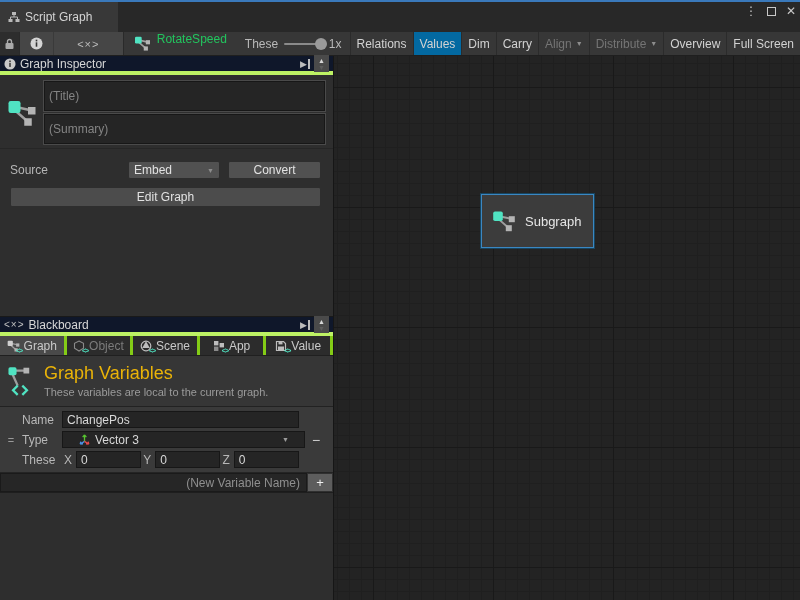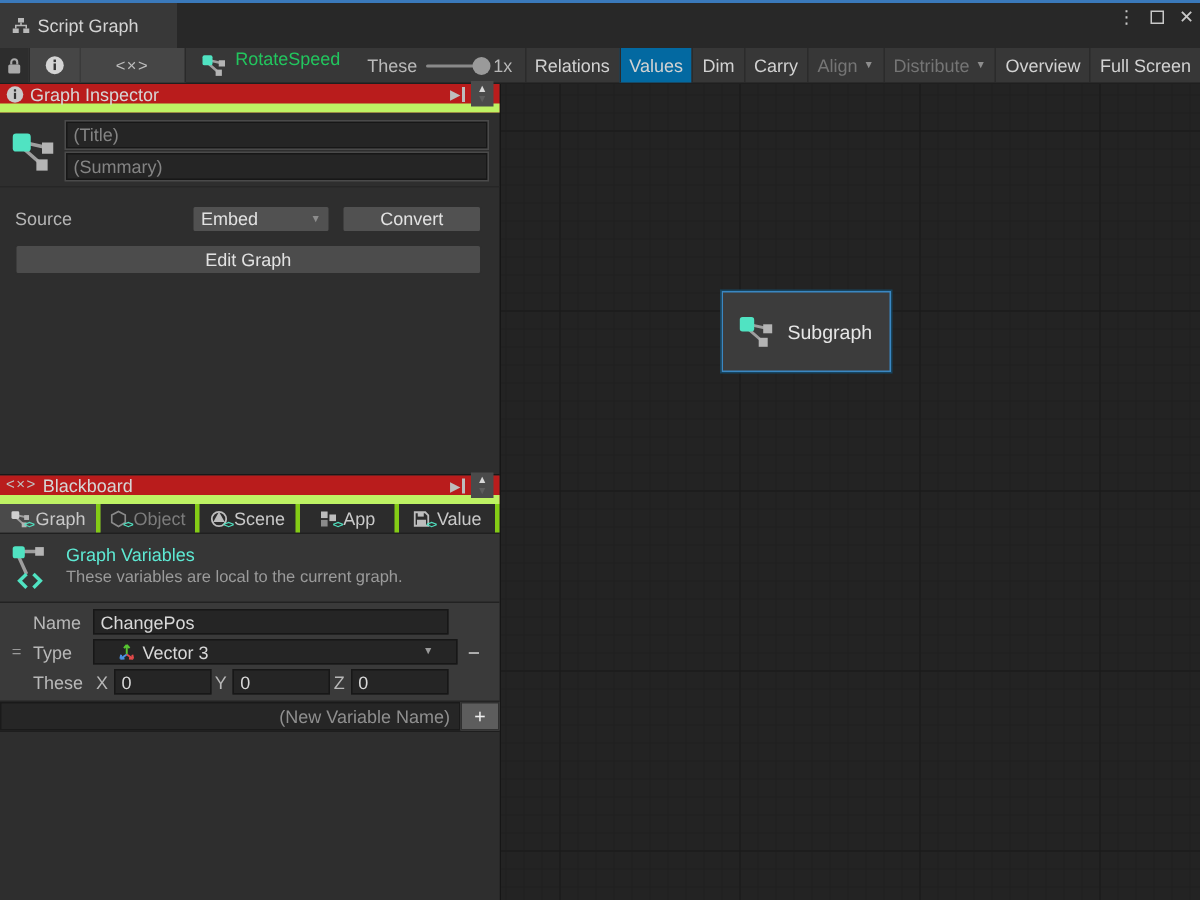--- a/index.html
+++ b/index.html
@@ -29,47 +29,47 @@
   .tb-right { margin-left:auto; display:flex; align-items:stretch; }
   .tb-tbtn { display:flex; align-items:center; padding:0 6px; color:#d2d2d2; border-left:1px solid #2b2b2b; white-space:nowrap; }
   .tb-tbtn.active { background:#0369a1; }
   .tb-tbtn.disabled { color:#757575; }
   .dd-arrow { font-size:7px; margin-left:4px; color:#8d8d8d; }
 
   
   .main { flex:1; display:flex; min-height:0; }
   .left-panel { width:334px; background:#2e2e2e; border-right:1px solid #161616; display:flex; flex-direction:column; }
 
-  .sec-header { height:19px; background:#b91c1c; border-bottom:6px solid #bef264; display:flex; align-items:center; padding:0 4px; gap:4px; color:#d6d6d6;text-align:center; }
+  .sec-header { height:19px; background:#0f172a; border-bottom:4px solid #bef264; display:flex; align-items:center; padding:0 4px; gap:4px; color:#d6d6d6;text-align:center; }
   .sec-header .spacer { flex:1; }
   .dock-icon { display:flex; align-items:center; color:#bdbdbd; font-size:9px; }
   .dock-icon .bar { width:2px; height:10px; background:#bdbdbd; margin-left:1px; }
   .scrollpair { width:15px; height:17px; background:#4a4a4a; display:flex; flex-direction:column; align-items:center; justify-content:center; line-height:7px; font-size:7px; }
   .scrollpair .up { color:#d8d8d8; } .scrollpair .dn { color:#5d5d5d; }
 
   .inspector { height:266px; display:flex; flex-direction:column; }
   .insp-fields { display:flex; gap:6px; padding:6px 4px 4px 6px; border-bottom:1px solid #262626; }
   .insp-fields .fields { flex:1; display:flex; flex-direction:column; gap:3px; padding-right:4px; }
-  .txt-field { height:18px; background:#252525; border:1px solid #171717; outline:1px solid #4a4a4a; color:#c8c8c8; padding:6px 4px; font-size:12px; font-family:"Liberation Sans",sans-serif; width:100%; }
+  .txt-field { height:30px; background:#252525; border:1px solid #171717; outline:1px solid #4a4a4a; color:#c8c8c8; padding:6px 4px; font-size:12px; font-family:"Liberation Sans",sans-serif; width:100%; }
   .txt-field::placeholder { color:#848484; }
   .source-row { display:flex; align-items:center; margin:12px 12px 0 10px; gap:8px; }
   .source-row label { color:#b5b5b5; flex:1; }
   .btn { background:#515151; border:1px solid #2e2e2e; border-radius:2px; color:#e2e2e2; text-align:center; font-size:12px; display:flex; align-items:center; justify-content:center; }
   .dropdown { width:92px; height:18px; justify-content:space-between; padding:0 5px; }
   .convert { width:93px; height:18px; }
   .edit-graph { margin:8px 12px 0 10px; height:20px; background:#4c4c4c; }
 
   .blackboard { height:290px; display:flex; flex-direction:column; border-top:1px solid #191919; }
   .bb-tabs { height:20px; background:#2c2c2c; display:flex; border-bottom:1px solid #202020; }
   .bb-tab { flex:1; display:flex; align-items:center; justify-content:center; gap:4px; color:#c9c9c9; border-right:3px solid #84cc16; position:relative; }
   .bb-tab.active { background:#4a4a4a; }
   .bb-tab.disabled { color:#7c7c7c; }
   .mini-teal { position:absolute; font-size:7px; color:#50e3c2; transform:translate(6px,5px); font-weight:bold; letter-spacing:-1px; }
   .gv-header { padding:7px 8px 8px 6px; display:flex; gap:10px; background:#363636; border-bottom:1px solid #222222; }
-  .gv-title { color:#5eead4; font-size:12px; margin-bottom:2px; }
+  .gv-title { color:#eab308; font-size:18px; margin-bottom:2px; }
   .gv-note { color:#9b9b9b; font-size:11px; }
 
   .var-card { background:#3a3a3a; padding:4px 6px 4px 0; border-bottom:1px solid #242424; }
   .var-row { display:flex; align-items:center; height:17px; margin-bottom:3px; }
   .var-row .gutter { width:22px; text-align:center; color:#9a9a9a; font-size:11px; }
   .var-row .vlabel { width:40px; color:#b8b8b8; }
   .var-input { flex:1; height:17px; background:#252525; border:1px solid #171717; color:#d8d8d8; padding:0 4px; font-size:12px; font-family:"Liberation Sans",sans-serif; min-width:0; }
   .type-dd { flex:1; height:17px; background:#252525; border:1px solid #171717; display:flex; align-items:center; gap:4px; padding:0 15px; color:#d8d8d8; }
   .type-dd .dd-arrow { margin-left:auto; color:#9b9b9b; }
   .minus-btn { width:22px; text-align:center; color:#cfcfcf; font-size:14px; }

